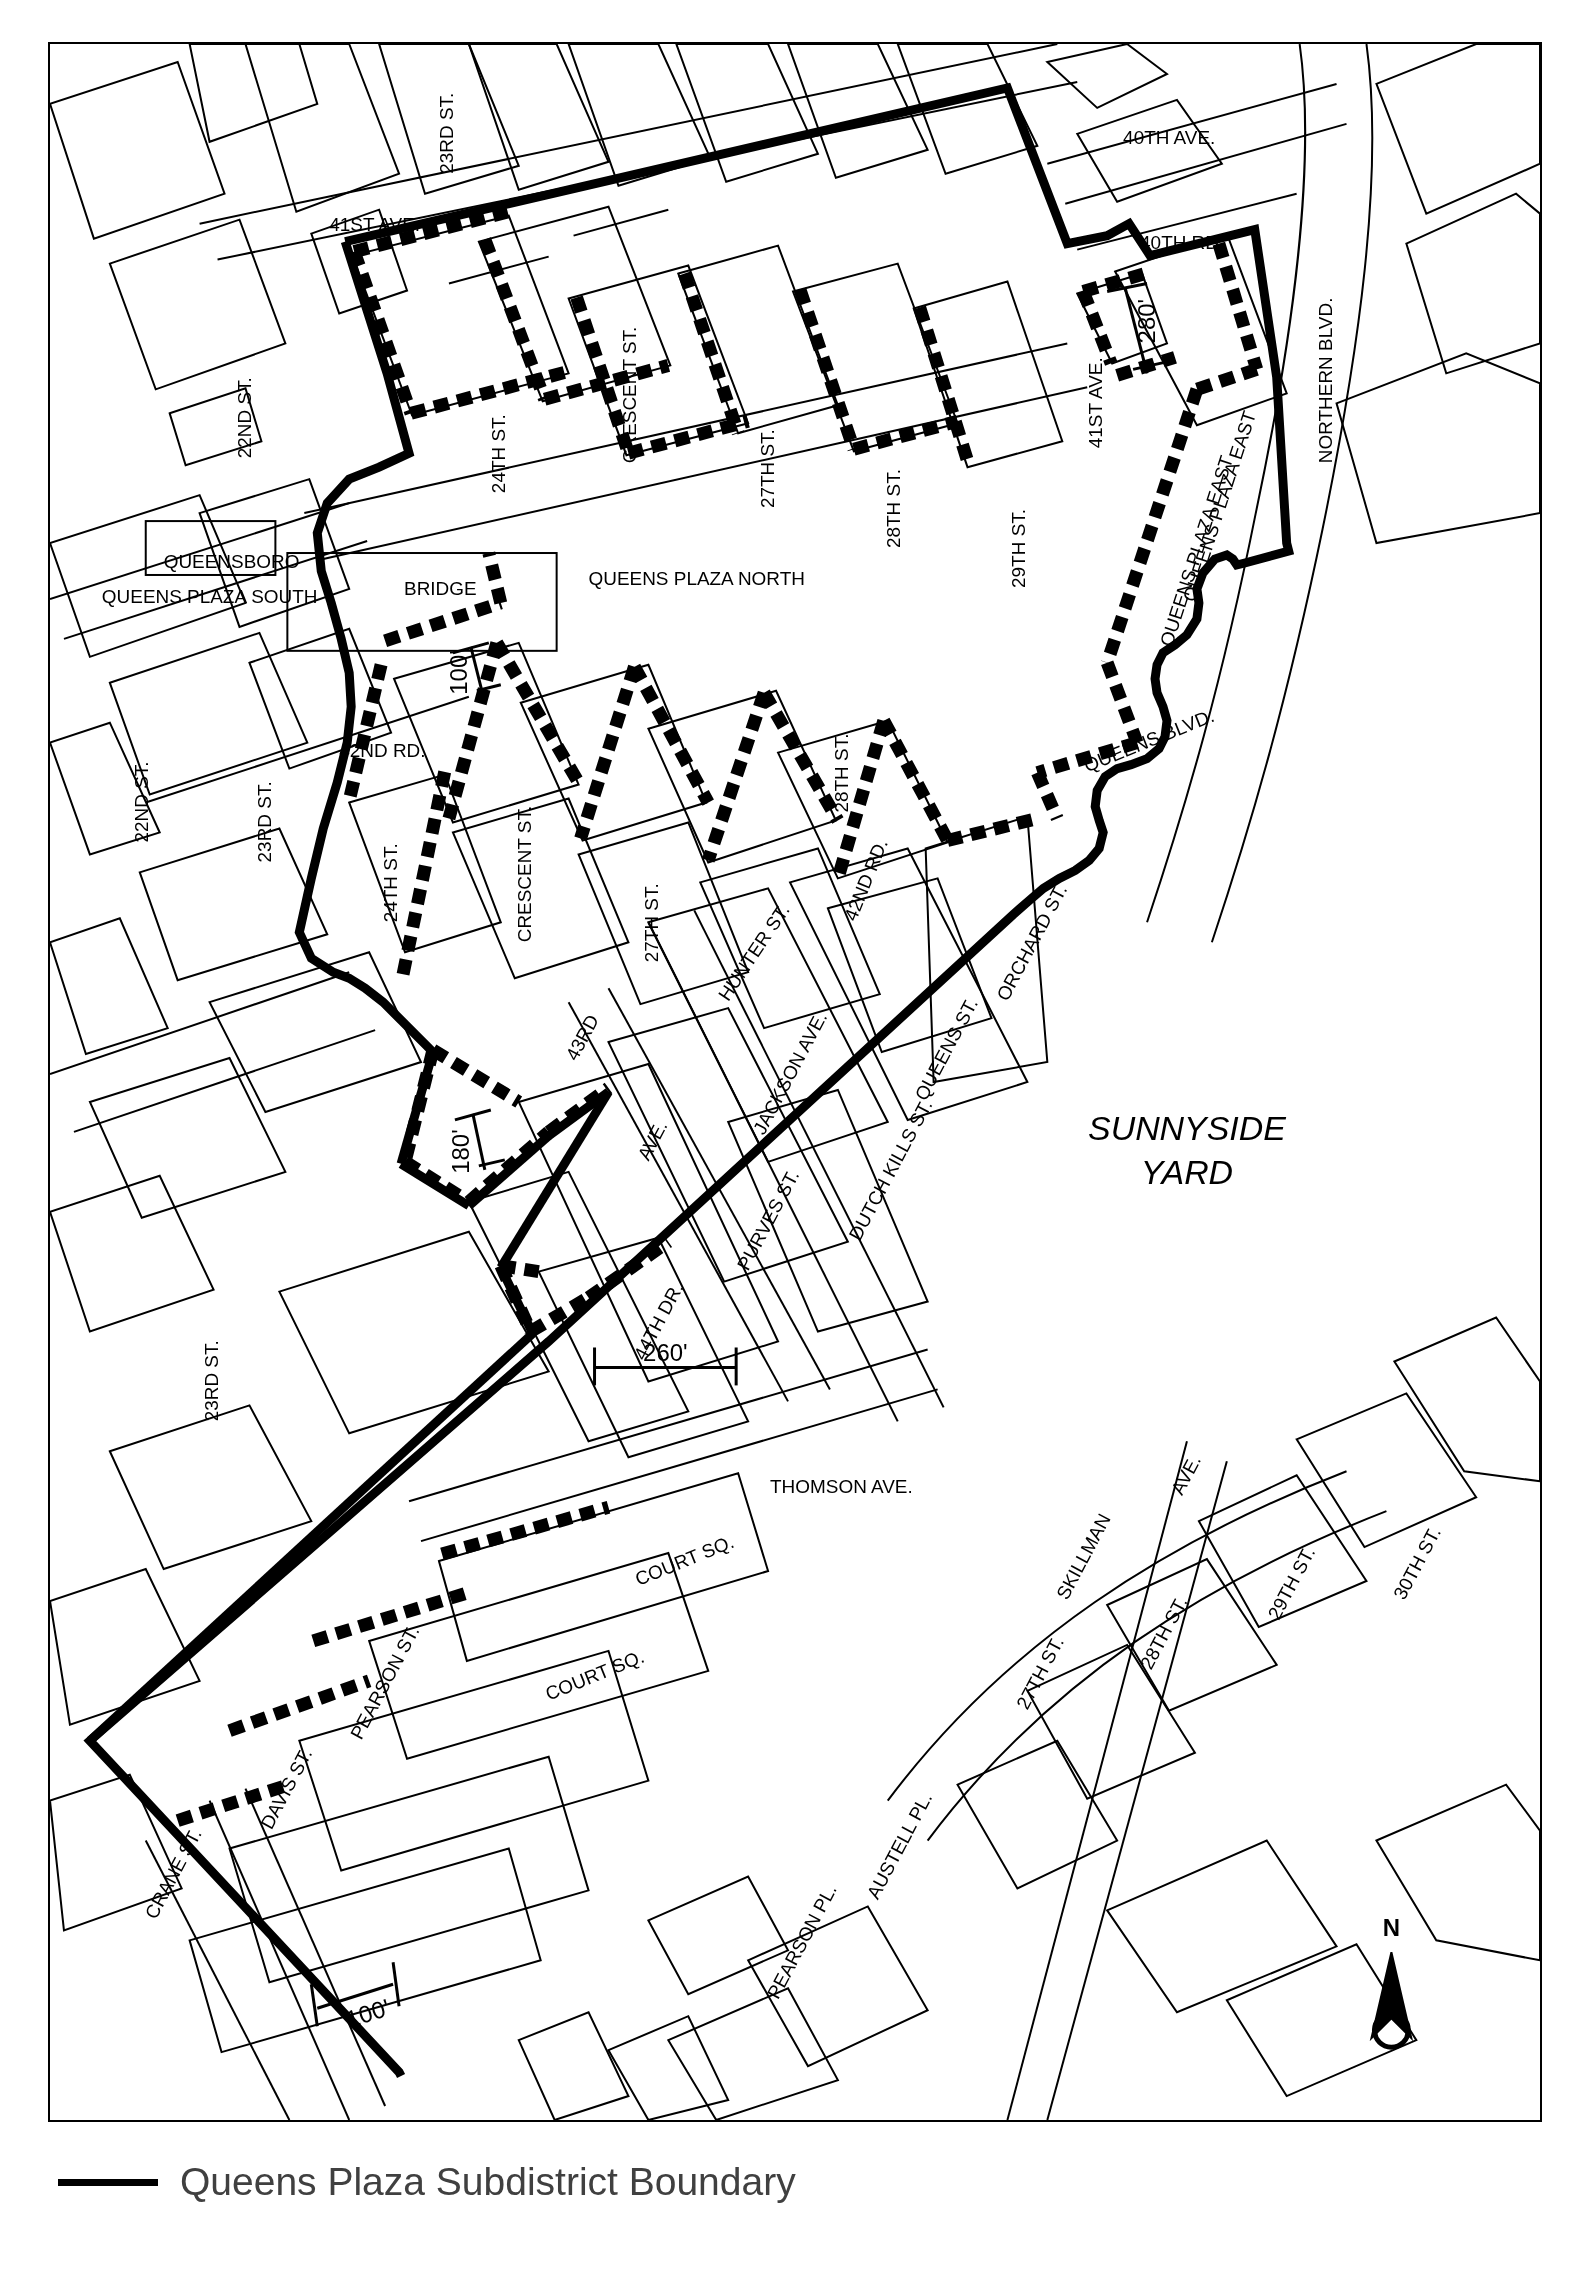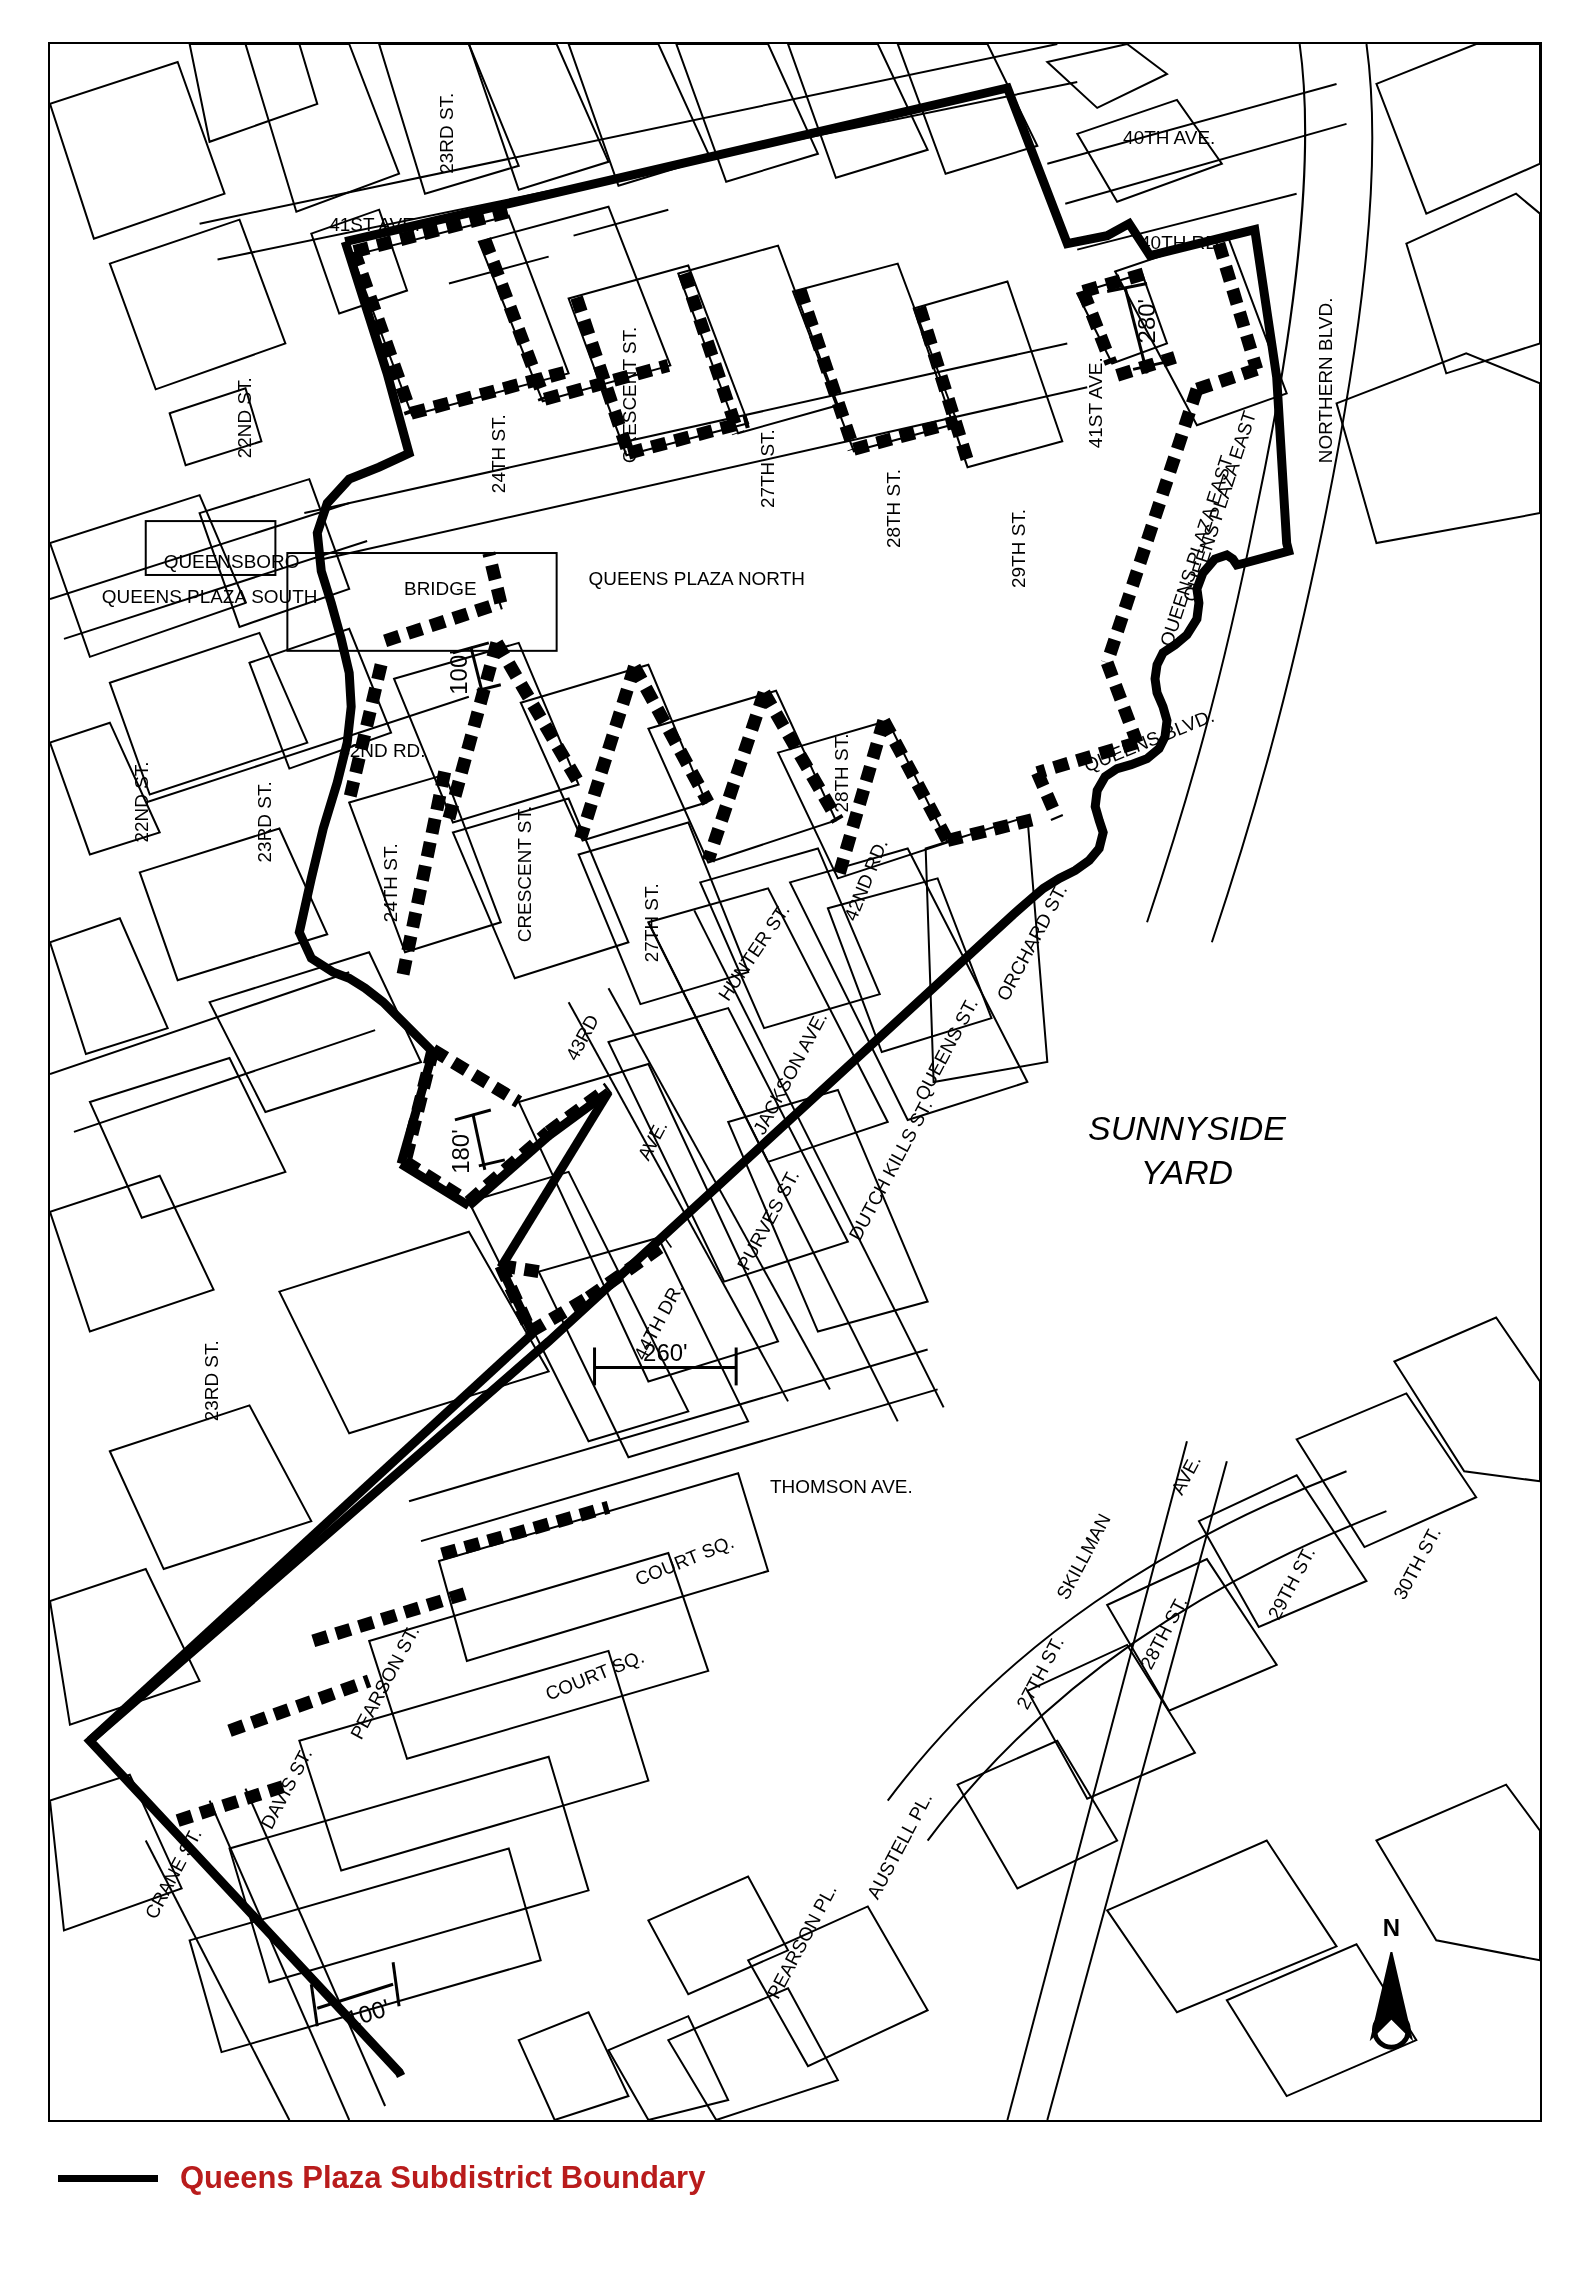--- a/index.html
+++ b/index.html
@@ -61,24 +61,23 @@
     height: 13px;
     margin-right: 22px;
     flex: none;
     background-image: repeating-linear-gradient(
       to right,
       #000 0px, #000 13px,
       #ffffff 13px, #ffffff 20px
     );
   }
   .legend-label {
-    font-size: 31px;
-    color: #b91c1c;
+    font-size: 39px;
+    color: #404040;
     white-space: nowrap;
-    font-weight: bold;
   }
   .legend-label.italic {
     font-style: italic;
   }
   
 </style>
 </head>
 <body>
 
 <div id="map-root">

